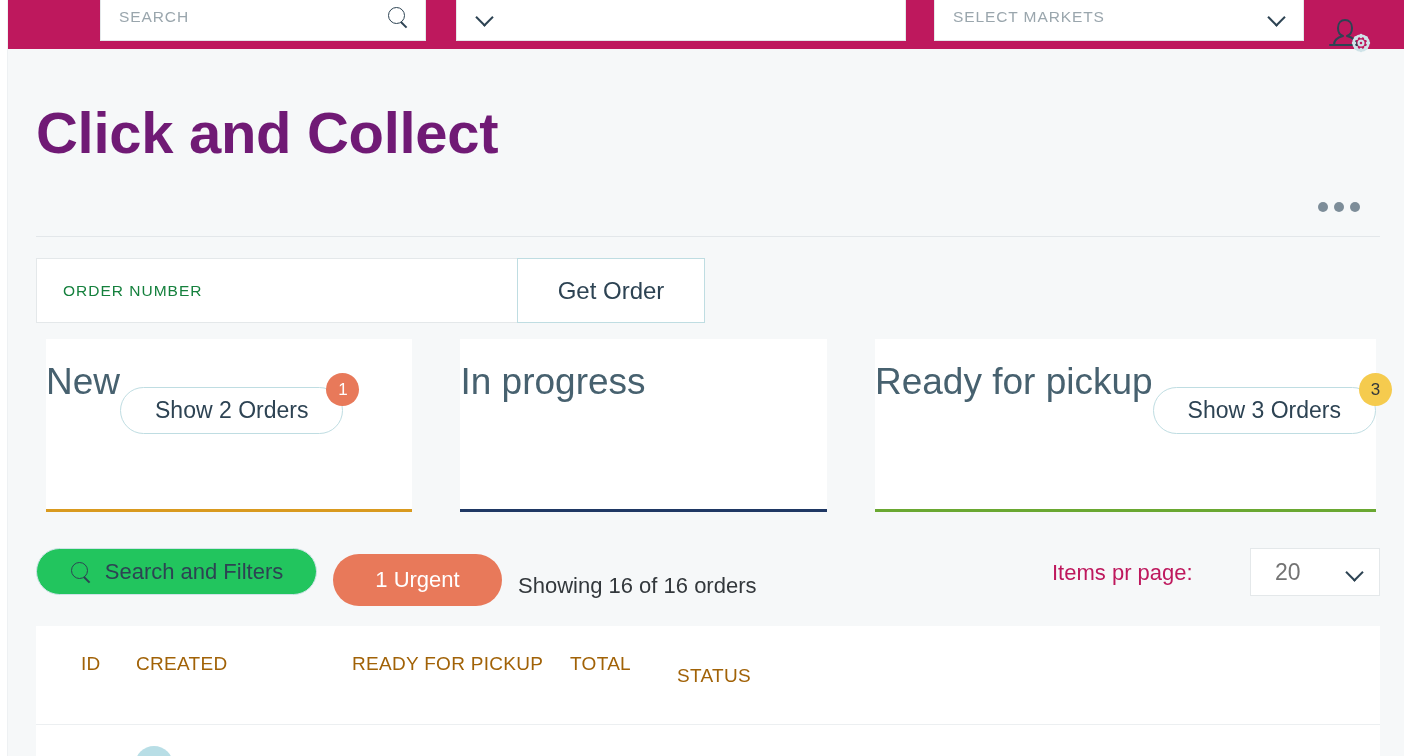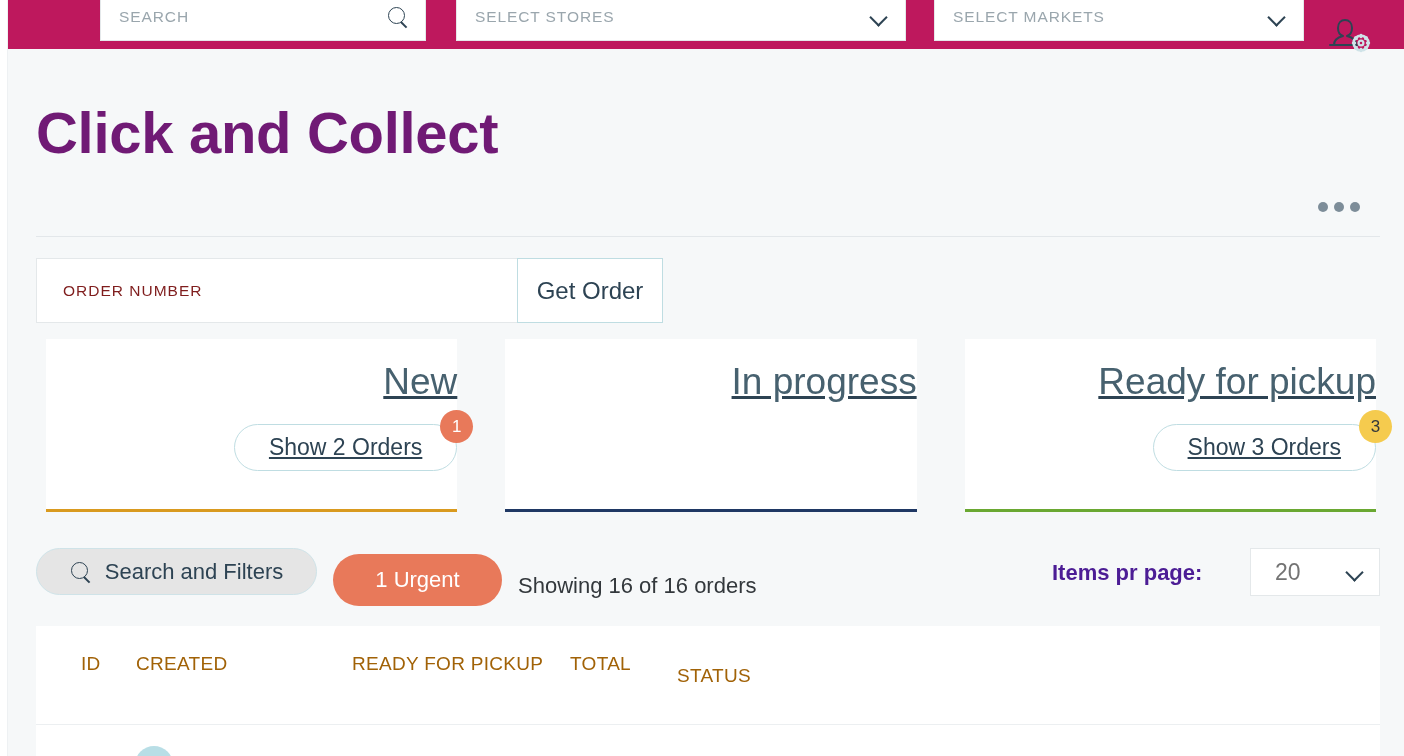--- a/index.html
+++ b/index.html
@@ -152,24 +152,24 @@
     height: 65px;
     background: #ffffff;
     border: 1px solid #e4e8ea;
     display: flex;
     align-items: center;
     padding-left: 26px;
   }
   #order-number-input .ph {
     font-size: 15.5px;
     letter-spacing: 1px;
-    color: #7f1d1d;
+    color: #15803d;
   }
   #get-order-button {
-    width: 146px;
+    width: 188px;
     height: 65px;
     background: #ffffff;
     border: 1px solid #bfdde2;
     margin-left: -1px;
     display: flex;
     align-items: center;
     justify-content: center;
     font-size: 24px;
     font-weight: 400;
     color: #2d4353;
@@ -183,24 +183,23 @@
     width: 1330px;
     display: flex;
     gap: 48px;
   }
   .card {
     flex: 1;
     background: #ffffff;
     height: 173px;
     position: relative;
     display: flex;
-    flex-direction: column;
-    align-items: flex-end;
+    flex-direction: row;
+    align-items: flex-start;
     padding-top: 24px;
-    text-decoration: underline;
   }
   .card .accent {
     position: absolute;
     left: 0; bottom: 0;
     width: 100%;
     height: 3px;
   }
   .card .card-title {
     font-size: 37px;
     font-weight: 300;
@@ -240,21 +239,21 @@
     font-weight: 400;
   }
 
   
   #search-filters-button {
     position: absolute;
     left: 36px; top: 548px;
     width: 281px; height: 47px;
     border: 1px solid #cfe3e8;
     border-radius: 30px;
-    background: #e5e5e5;
+    background: #22c55e;
     display: flex;
     align-items: center;
     justify-content: center;
     gap: 13px;
     font-size: 22px;
     color: #2d4353;
     cursor: pointer;
   }
 
   #urgent-chip {
@@ -277,23 +276,22 @@
     font-size: 22px;
     color: #33383c;
     white-space: nowrap;
     margin-top: 12px;
   }
 
   #items-per-page-label {
     position: absolute;
     left: 1052px; top: 560px;
     font-size: 22px;
-    color: #4c1d95;
+    color: #be185d;
     white-space: nowrap;
-    font-weight: bold;
   }
 
   #items-per-page-select {
     position: absolute;
     left: 1250px; top: 548px;
     width: 130px; height: 48px;
     background: #ffffff;
     border: 1px solid #e4e8ea;
     display: flex;
     align-items: center;
@@ -351,21 +349,20 @@
 <div class="left-rail"></div>
 
 <div class="topbar">
 
   <div class="tb-field" id="search-field">
     <span class="ph">SEARCH</span>
     <span class="icon-search"></span>
   </div>
 
   <div class="tb-field" id="stores-field">
-    <span class="ph">SELECT STORES</span>
     <span class="chev"></span>
   </div>
 
   <div class="tb-field" id="markets-field">
     <span class="ph">SELECT MARKETS</span>
     <span class="chev"></span>
   </div>
 
   <div id="account-icon">
     <svg width="48" height="40" viewBox="0 0 48 40">

